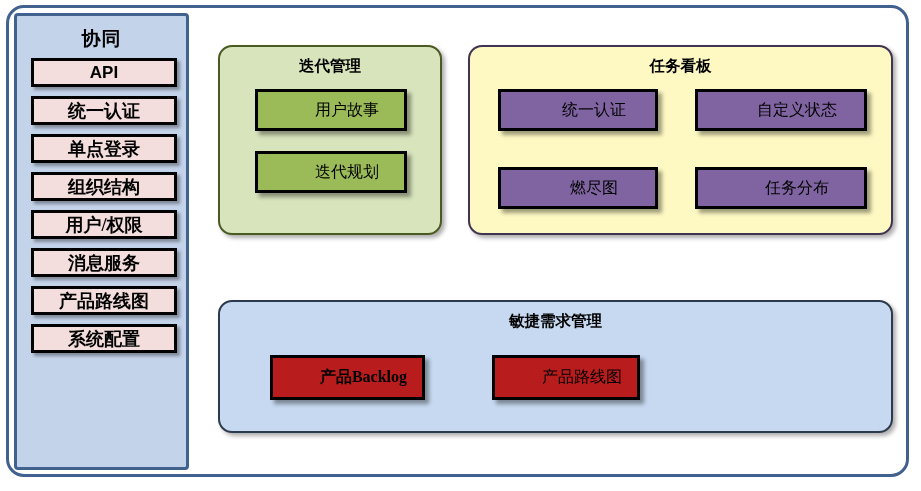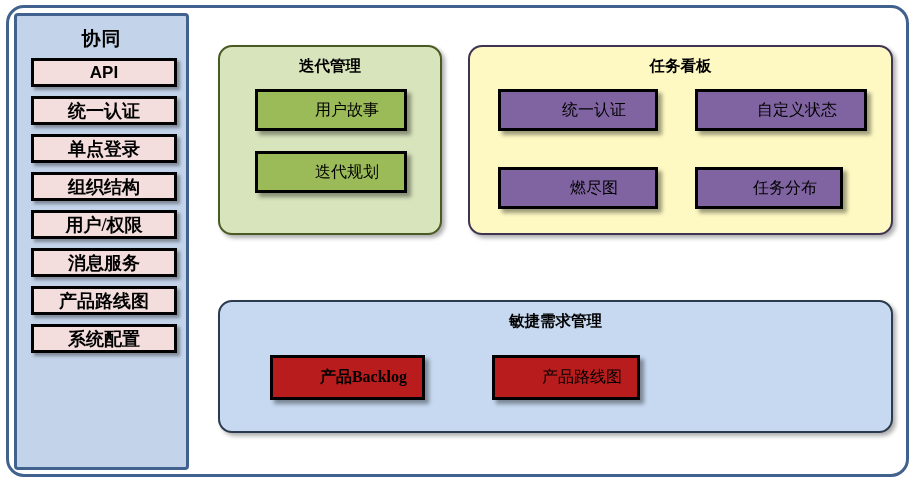--- a/index.html
+++ b/index.html
@@ -149,21 +149,21 @@
   }
 
   
   .n-userstory { left: 35px; top: 42px; width: 152px; height: 42px; }
   .n-iterplan  { left: 35px; top: 104px; width: 152px; height: 42px; }
 
   
   .n-taskcard   { left: 28px;  top: 42px;  width: 160px; height: 42px; }
   .n-customstat { left: 225px; top: 42px;  width: 172px; height: 42px; }
   .n-burndown   { left: 28px;  top: 120px; width: 160px; height: 42px; }
-  .n-taskdist   { left: 225px; top: 120px; width: 148px; height: 42px; }
+  .n-taskdist   { left: 225px; top: 120px; width: 172px; height: 42px; }
 
   
   .n-backlog  { left: 50px;  top: 53px; width: 155px; height: 45px; }
   .n-roadmap  { left: 272px; top: 53px; width: 148px; height: 45px; }
   .n-storymap { left: 490px; top: 53px; width: 150px; height: 45px; }
 </style>
 </head>
 <body>
 
 <div id="canvas">

